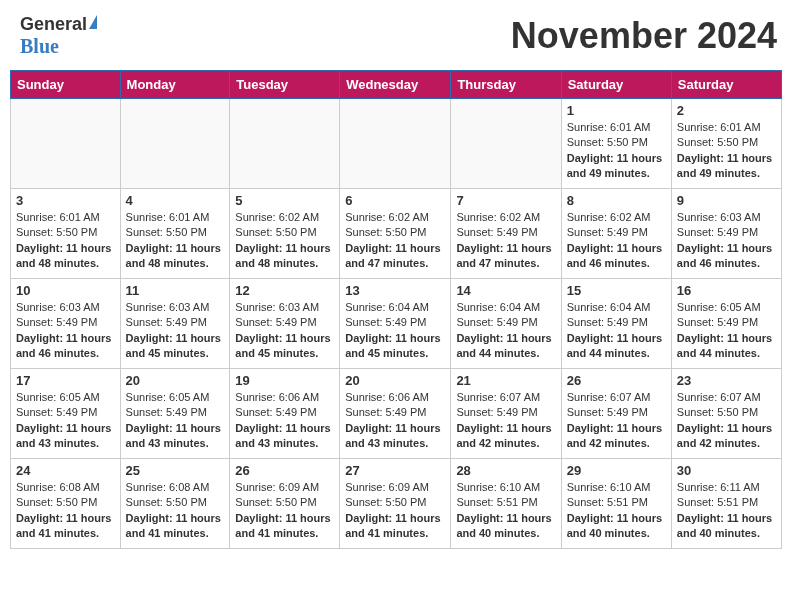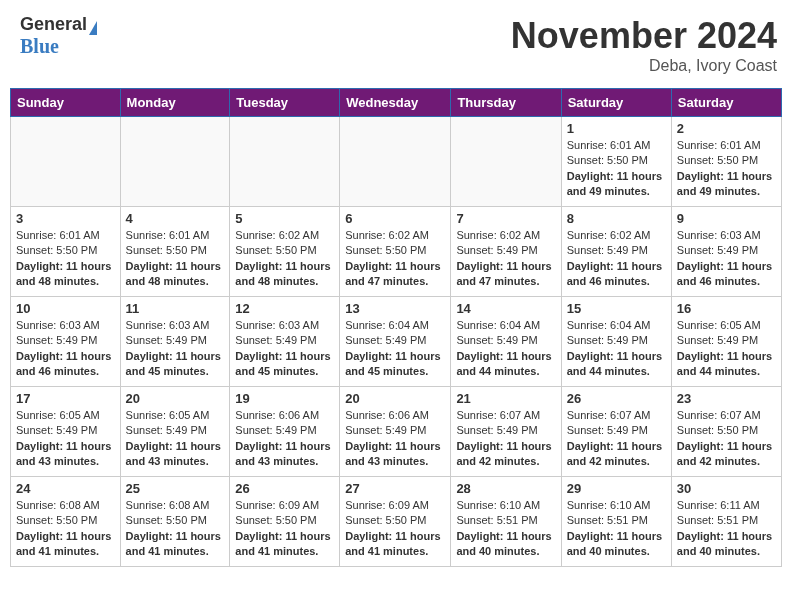--- a/index.html
+++ b/index.html
@@ -32,21 +32,21 @@
       display: inline-block;
       width: 0;
       height: 0;
       border-left: 8px solid transparent;
       border-bottom: 14px solid #3a7cc1;
       margin-left: 2px;
       vertical-align: middle;
     }
     .logo-line {
       display: flex;
-      align-items: flex-end;
+      align-items: flex-start;
     }
     .month-title {
       text-align: right;
       margin-left: 35px;
     }
     .month-title h1 {
       font-size: 36px;
       font-weight: bold;
       color: #333;
     }
@@ -54,21 +54,21 @@
       font-size: 16px;
       font-weight: normal;
       color: #555;
     }
     .calendar {
       width: 100%;
       border-collapse: collapse;
       border: 1px solid #ccc;
     }
     .calendar th {
-      background-color: #701a75;
+      background-color: #be185d;
       color: #fff;
       text-align: left;
       padding: 6px 6px;
       font-size: 13px;
       border: 1px solid #2d6aaf;
     }
     .calendar td {
       vertical-align: top;
       padding: 4px 5px;
       border: 1px solid #ccc;
@@ -100,21 +100,20 @@
 <div class="header">
   <div class="logo">
     <div class="logo-line">
       <span class="logo-text">General</span>
       <span class="logo-triangle"></span>
     </div>
     <span class="logo-text" style="color:#3a7cc1; font-size:20px; font-weight:bold;font-family:Liberation Serif, serif;">Blue</span>
   </div>
   <div class="month-title">
     <h1>November 2024</h1>
-    <h2>Deba, Ivory Coast</h2>
   </div>
 </div>
 
 <table class="calendar">
   <thead>
     <tr>
       <th>Sunday</th>
       <th>Monday</th>
       <th>Tuesday</th>
       <th>Wednesday</th>

